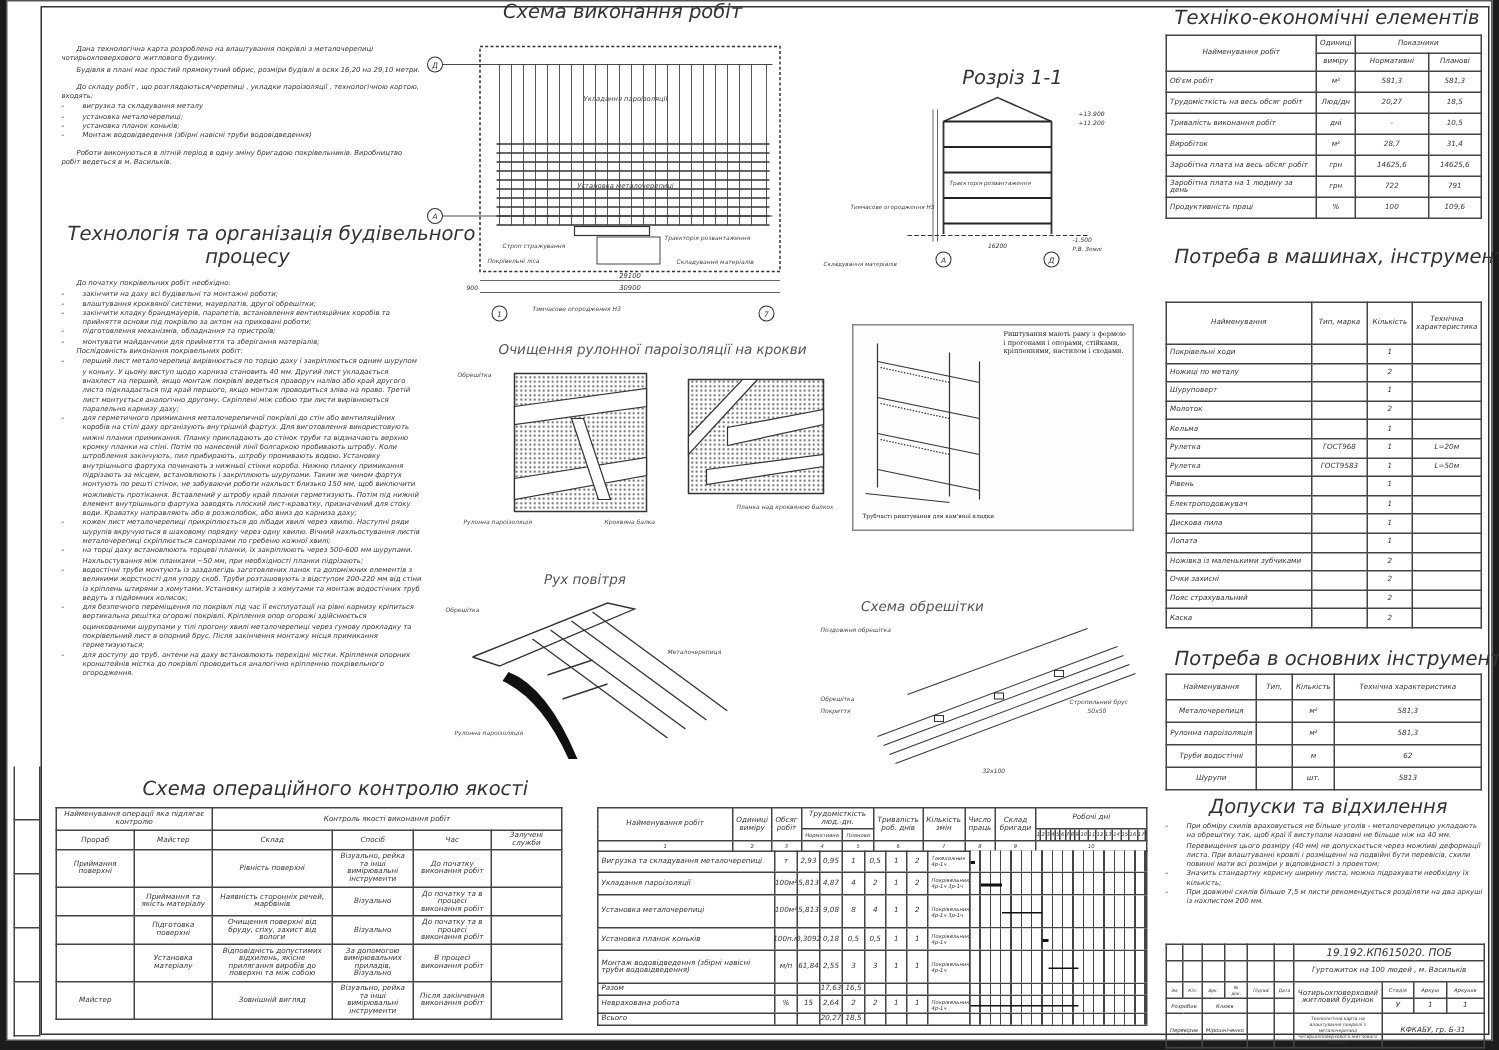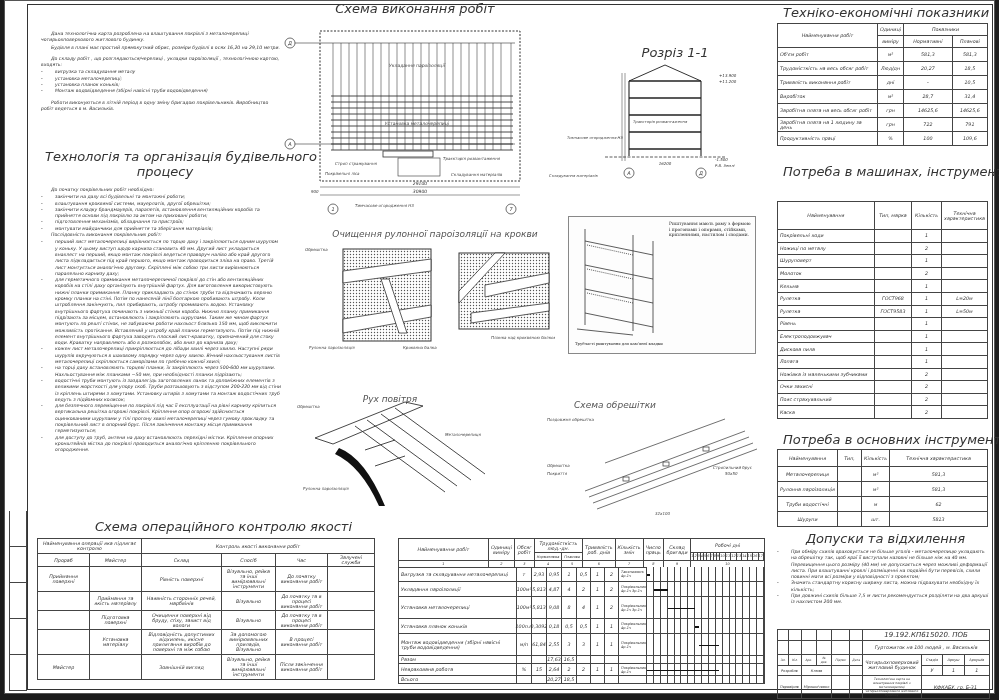--- a/index.html
+++ b/index.html
@@ -199,21 +199,21 @@
         <line x1="14" y1="24" x2="60" y2="34" stroke-dasharray="1,1"></line>
           <line x1="14" y1="48" x2="60" y2="58" stroke-dasharray="1,1"></line>
           <line x1="14" y1="72" x2="60" y2="82" stroke-dasharray="1,1"></line>
         <line x1="4" y1="108" x2="60" y2="114"></line>
       </g>
     </svg>
     <div style="position:absolute;left:100px;top:4px;width:84px;font-family:'DejaVu Serif',serif;font-style:normal;font-size:4.4px;line-height:5.6px;color:#222;">Риштування мають раму з фермою і прогонами і опорами, стійками, кріпленнями, настилом і сходами.</div>
     <div style="position:absolute;left:6px;top:124px;width:90px;font-family:'DejaVu Serif',serif;font-style:normal;font-size:3.8px;color:#222;">Трубчасті риштування для кам'яної кладки</div>
   </div>
 
-  <div class="h h2" style="left:335px;top:381px;width:100px;margin-top:12px;">Рух повітря</div>
+  <div class="h h2" style="left:335px;top:381px;width:100px;">Рух повітря</div>
   <svg class="draw" style="left:290px;top:395px;" width="190" height="110">
     <g stroke="#333" stroke-width="0.9" fill="none">
       <polyline points="20,42 110,6 128,10 38,48 20,42"></polyline>
       <line x1="60" y1="30" x2="150" y2="96"></line>
         <line x1="72" y1="24" x2="162" y2="90"></line>
         <line x1="86" y1="18" x2="176" y2="84"></line>
         <line x1="100" y1="12" x2="190" y2="78"></line>
       <line x1="70" y1="54" x2="100" y2="44"></line>
         <line x1="80" y1="70" x2="110" y2="60"></line>
     </g>
@@ -236,21 +236,21 @@
       <line x1="60" y1="52" x2="180" y2="8"></line>
     </g>
     <text x="2" y="10" font-size="4" fill="#444">Поздовжня обрешітка</text>
     <text x="2" y="56" font-size="4" fill="#444">Обрешітка</text>
     <text x="2" y="64" font-size="4" fill="#444">Покриття</text>
     <text x="168" y="58" font-size="4" fill="#444">Стропильний брус</text>
     <text x="180" y="64" font-size="4" fill="#444">50x50</text>
     <text x="110" y="104" font-size="4" fill="#444">32x100</text>
   </svg>
 
-  <div class="h h1" style="left:778px;top:4px;width:200px;">Техніко-економічні показники</div>
+  <div class="h h1" style="left:778px;top:4px;width:200px;">Техніко-економічні елементів</div>
   <table style="left:772px;top:22px;width:211px;">
     <tbody>
         <tr style="height:12px;">
       <th rowspan="2" style="width:100px;">Найменування робіт</th>
       <th style="width:24px;">Одиниці</th>
       <th colspan="2">Показники</th>
     </tr>
     <tr style="height:12px;">
       <th>виміру</th>
       <th>Нормативні</th>

